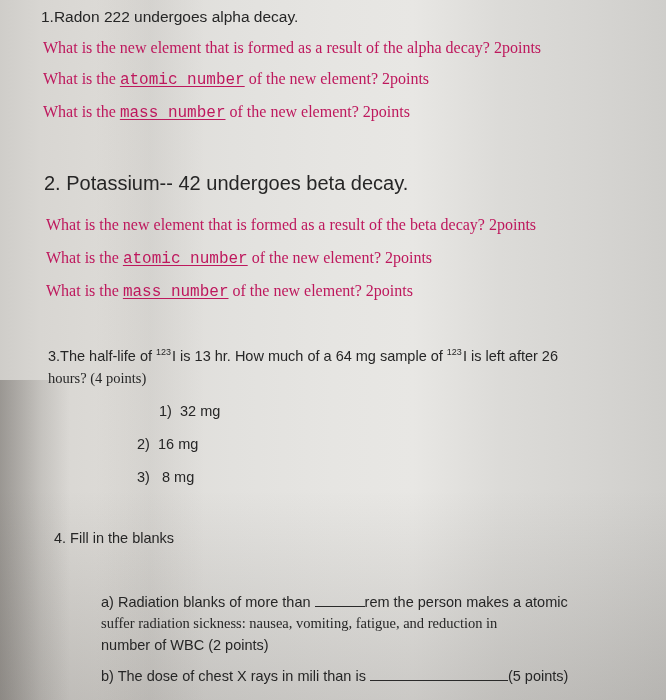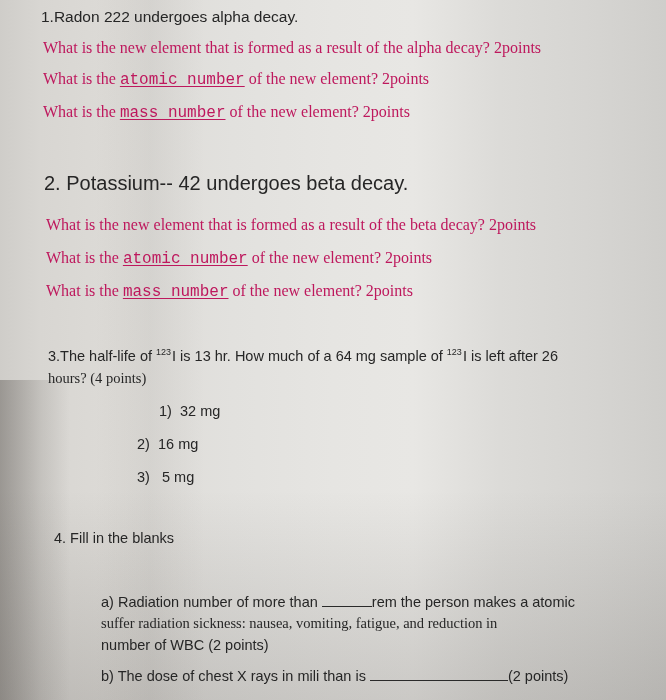--- a/index.html
+++ b/index.html
@@ -117,31 +117,31 @@
     </div>
     <div class="line sans" style="left:48px; top:370px;font-family:Liberation Serif, serif;">hours? (4 points)</div>
 
     <div class="line sans" style="left:137px; top:403px;margin-left:22px;">
       <span>1)</span>&nbsp;&nbsp;<span>32 mg</span>
     </div>
     <div class="line sans" style="left:137px; top:436px;">
       <span>2)</span>&nbsp;&nbsp;<span>16 mg</span>
     </div>
     <div class="line sans" style="left:137px; top:469px;">
-      <span>3)</span>&nbsp;&nbsp;&nbsp;<span>5 mg</span>
+      <span>3)</span>&nbsp;&nbsp;&nbsp;<span>8 mg</span>
     </div>
   </section>
 
   <section>
     <div class="line sans" style="left:54px; top:530px;">4. Fill in the blanks</div>
 
     <div class="line sans" style="left:101px; top:594px;">
-      <span>a) Radiation number of more than </span><span class="blank" style="width:50px;"></span><span>rem the person makes a atomic</span>
+      <span>a) Radiation blanks of more than </span><span class="blank" style="width:50px;"></span><span>rem the person makes a atomic</span>
     </div>
     <div class="line sans" style="left:101px; top:615px;font-family:Liberation Serif, serif;">suffer radiation sickness: nausea, vomiting, fatigue, and reduction in</div>
     <div class="line sans" style="left:101px; top:637px;text-align:right;">number of WBC (2 points)</div>
 
     <div class="line sans" style="left:101px; top:668px;">
-      <span>b) The dose of chest X rays in mili than is </span><span class="blank" style="width:138px;"></span><span>(2 points)</span>
+      <span>b) The dose of chest X rays in mili than is </span><span class="blank" style="width:138px;"></span><span>(5 points)</span>
     </div>
   </section>
 
 </div>
 
 </body></html>

